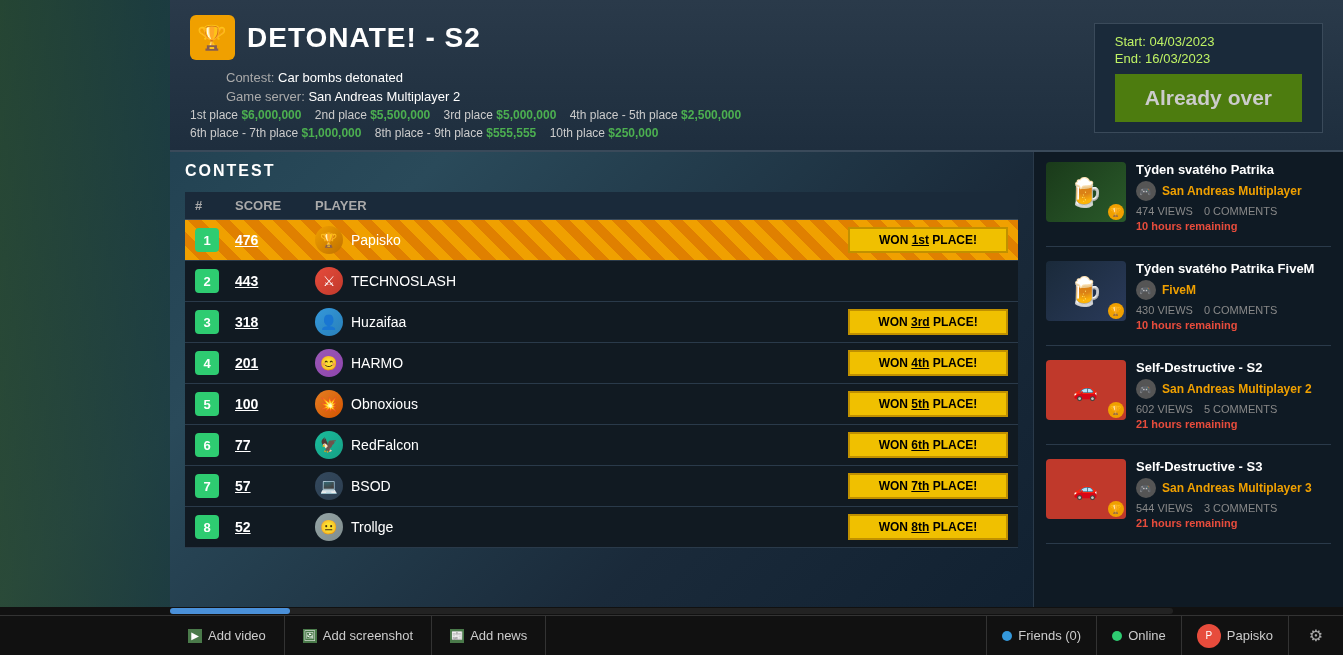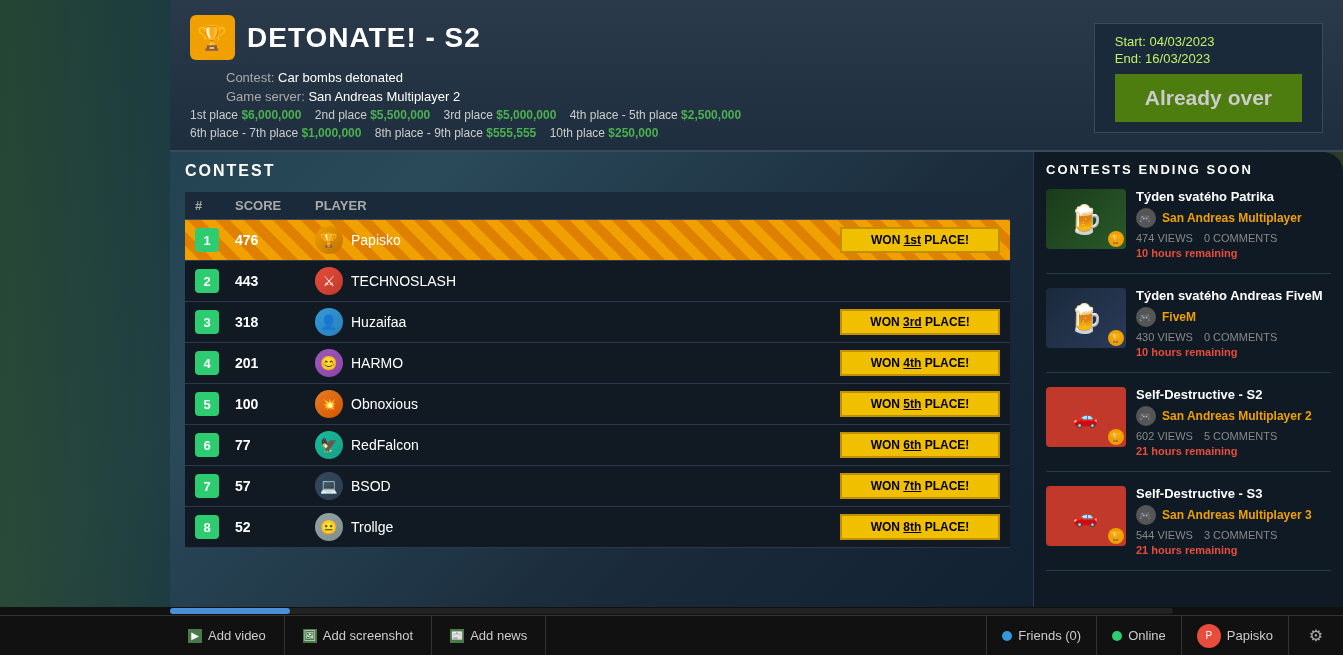--- a/index.html
+++ b/index.html
@@ -133,23 +133,22 @@
       font-size: 21px;
       font-weight: bold;
       cursor: default;
       width: 100%;
     }
 
     
     .body-area {
       display: flex;
       flex: 1;
-      gap: 8px;
+      gap: 0;
       overflow: hidden;
-      border-radius: 20px;
     }
 
     
     .contest-panel {
       flex: 1;
       padding: 10px 15px;
       overflow-y: auto;
     }
 
     .section-title {
@@ -196,21 +195,21 @@
       border-radius: 4px;
       background: #2ecc71;
       color: white;
       font-weight: bold;
       font-size: 13px;
       display: flex;
       align-items: center;
       justify-content: center;
     }
 
-    .score-cell { color: #fff; font-weight: bold; font-size: 14px; }
+    .score-cell { color: #fff; font-weight: bold; font-size: 14px; text-decoration: underline; }
 
     .player-cell {
       display: flex;
       align-items: center;
       gap: 8px;
       color: #fff;
       font-size: 14px;
     }
 
     .avatar {
@@ -661,21 +660,20 @@
           <div class="avatar avatar-8">😐</div>
           <span>Trollge</span>
         </div>
         <div>
           <div class="place-btn">WON <span class="place-underline">8th</span> PLACE!</div>
         </div>
       </div>
     </div>
 
     <div class="right-panel">
-      <div class="contests-section-title">CONTESTS ENDING SOON</div>
 
       <div class="contest-card">
         <div class="contest-thumb thumb-bg-1">
           <div class="thumb-mug">🍺</div>
           <div class="thumb-icon">🏆</div>
         </div>
         <div class="contest-info">
           <div class="contest-card-title">Týden svatého Patrika</div>
           <div class="server-row">
             <div class="server-avatar">🎮</div>
@@ -688,21 +686,21 @@
           <div class="time-remaining">10 hours remaining</div>
         </div>
       </div>
 
       <div class="contest-card">
         <div class="contest-thumb thumb-bg-2">
           <div class="thumb-mug">🍺</div>
           <div class="thumb-icon">🏆</div>
         </div>
         <div class="contest-info">
-          <div class="contest-card-title">Týden svatého Andreas FiveM</div>
+          <div class="contest-card-title">Týden svatého Patrika FiveM</div>
           <div class="server-row">
             <div class="server-avatar">🎮</div>
             <span class="server-name">FiveM</span>
           </div>
           <div class="stats-row">
             <span>430 VIEWS</span>
             <span>0 COMMENTS</span>
           </div>
           <div class="time-remaining">10 hours remaining</div>
         </div>

